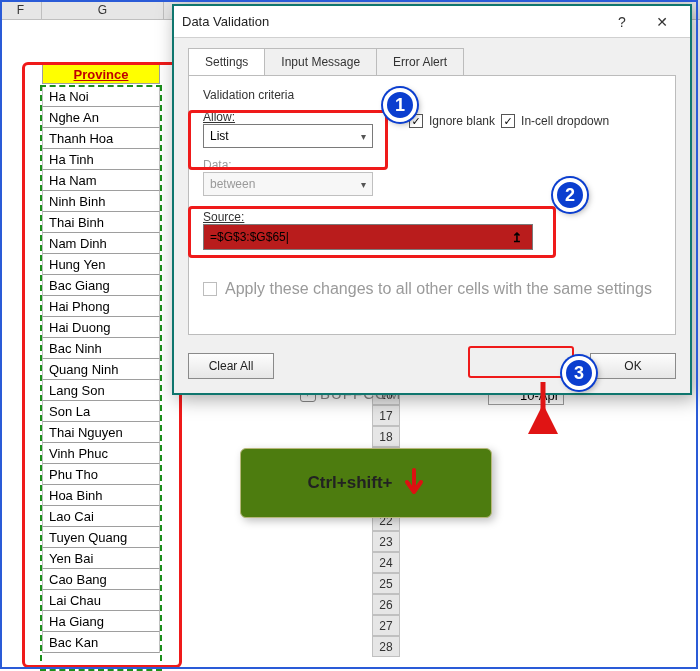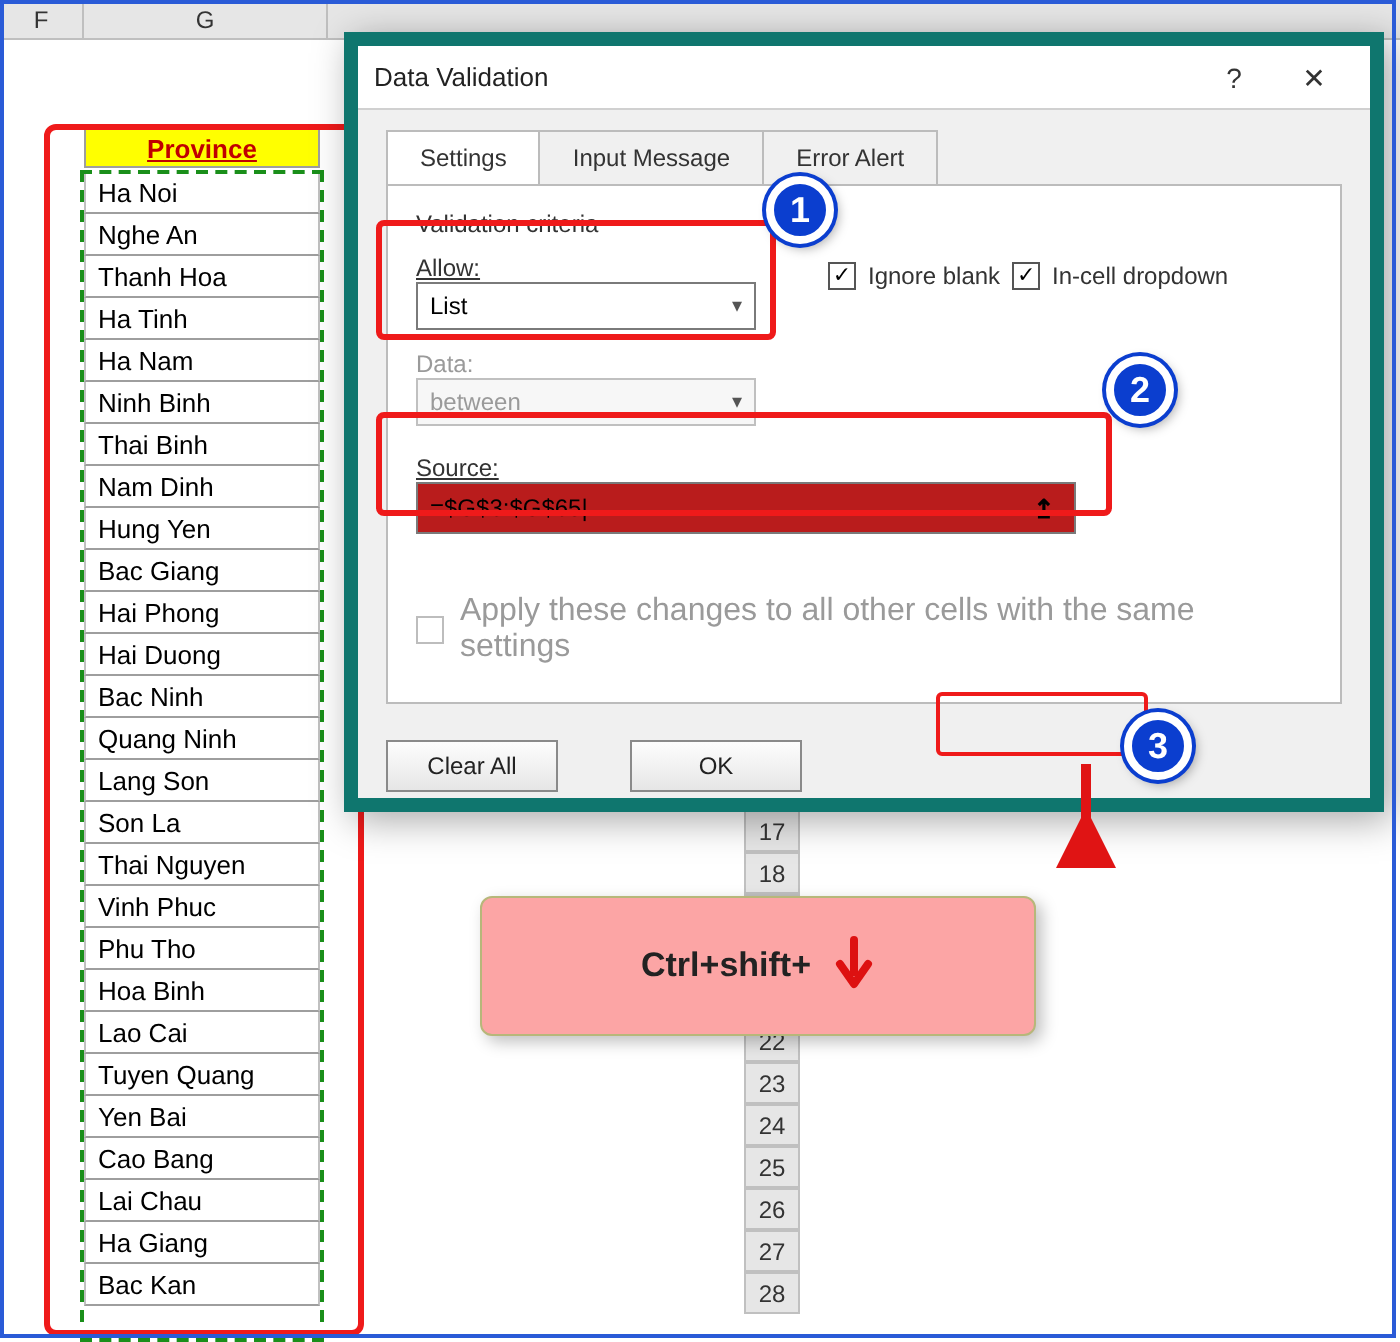--- a/index.html
+++ b/index.html
@@ -125,24 +125,24 @@
     gap:4px;
   }
   .logo-badge {
     width:16px;height:16px;border:1.5px solid #888;border-radius:3px;
     display:inline-flex;align-items:center;justify-content:center;
     font-size:10px;color:#888;
   }
   
   .dialog {
     position: absolute;
-    left: 172px; top: 16px;
+    left: 172px; top: 4px;
     width: 520px;
     background: #f0f0f0;
-    border: 7px solid #0f766e;
+    border: 2px solid #0f766e;
     box-shadow: 4px 4px 18px rgba(0,0,0,.35);
   }
   .titlebar {
     height: 32px;
     background: #ffffff;
     display:flex;
     align-items:center;
     padding: 0 8px;
     border-bottom: 1px solid #d0d0d0;
     font-size: 13px;
@@ -232,22 +232,22 @@
     font-size:13px;font-weight:bold;
   }
   .apply-row {
     margin-top: 30px;
     display:flex;align-items:center;gap:8px;
     color:#9a9a9a;font-size:16px;
   }
   .apply-row .checkbox { border-color:#bdbdbd; }
   .dlg-buttons {
     display:flex;
-    padding: 8px 14px 3px 14px;
-    gap: 36px;
+    justify-content:space-between;
+    padding: 8px 14px 14px 14px;
   }
   .btn {
     min-width: 86px; height:26px;
     border:1px solid #8a8a8a;
     background: linear-gradient(#fdfdfd,#e6e6e6);
     font-size:12px;
     display:flex;align-items:center;justify-content:center;
     color:#222;
   }
   .btn-right { display:flex; gap:16px; }
@@ -289,22 +289,22 @@
   
   .arrow-ok {
     position:absolute;
     left: 528px; top: 374px;
     z-index:45;
   }
   
   .shortcut {
     position:absolute;
     left: 240px; top: 448px;
-    width: 278px; height: 70px;
-    background: #fca5a5;
+    width: 252px; height: 70px;
+    background: #4d7c0f;
     border:1px solid #b7b77a;
     border-radius:6px;
     box-shadow: 3px 3px 8px rgba(0,0,0,.25);
     display:flex;align-items:center;justify-content:center;
     font-size:17px;font-weight:bold;color:#222;
     gap:10px;
     z-index:35;
   }
   .shortcut-tail {
     position:absolute;

